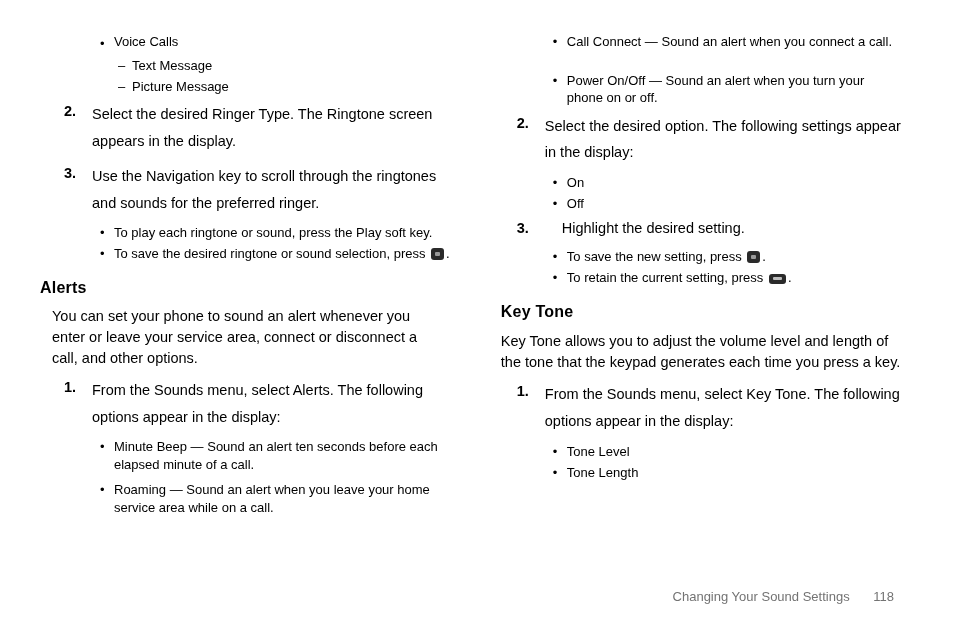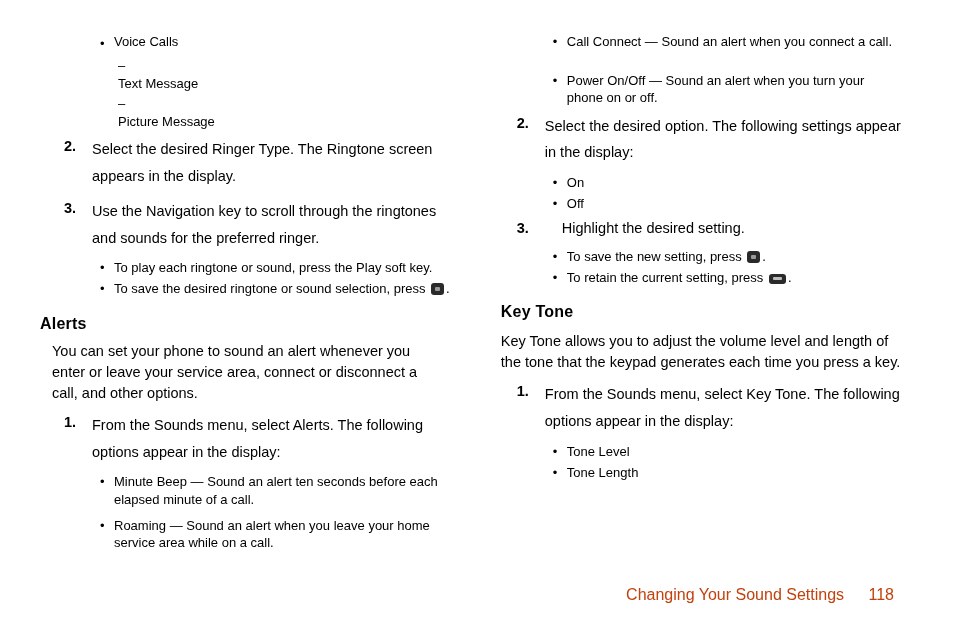--- a/index.html
+++ b/index.html
@@ -42,31 +42,31 @@
 
   
   .bul-row { display: flex; margin: 3px 0; }
   .bul-dot { width: 14px; flex: 0 0 14px; text-align: left; }
   .bul-dot::before { content: "•"; font-size: 13px; }
   .bul-body { flex: 1; }
 
   .ind1 { margin-left: 60px; }
   .ind0 { margin-left: 52px; }
 
-  .dash-row { display: flex; margin: 3px 0 3px 78px; flex-direction: column; }
+  .dash-row { display: flex; margin: 3px 0 3px 78px; }
   .dash { width: 14px; flex: 0 0 14px; }
   .dash::before { content: "–"; }
   .small { font-size: 13px; line-height: 1.35; }
 
   .footer {
     position: absolute;
     bottom: 32px;
     right: 60px;
-    font-size: 16px;
-    color: #c2410c;
+    font-size: 13px;
+    color: #737373;
   }
   .footer .pg { margin-left: 20px; }
 
   .key-icon {
     display: inline-block;
     vertical-align: -2px;
     width: 15px; height: 11px;
     border-radius: 3px;
     background: #2a2a2a;
     position: relative;

